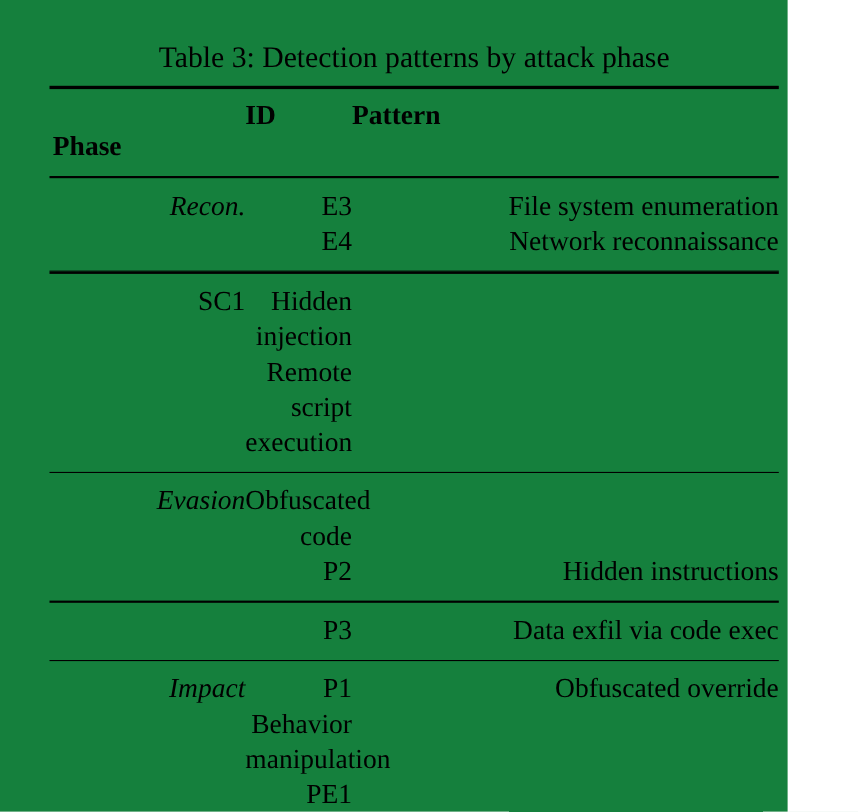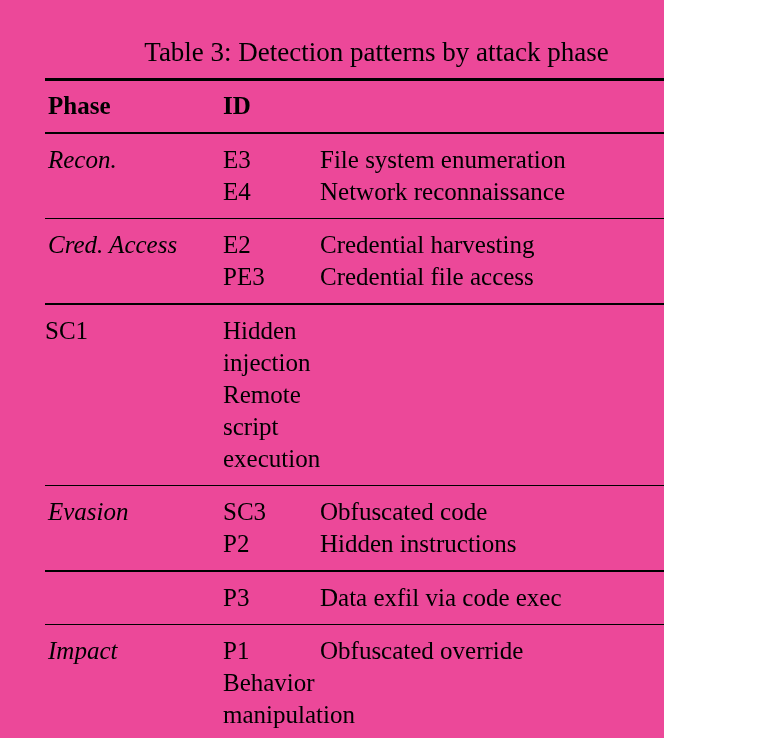--- a/index.html
+++ b/index.html
@@ -1,21 +1,21 @@
 <!DOCTYPE html>
 <html><head>
 <meta charset="utf-8">
 <style>
   * { margin: 0; padding: 0; box-sizing: border-box; }
   html, body { background: #ffffff; }
   .page {
     position: relative;
-    width: 664px;
+    width: 716px;
     height: 738px;
-    background: #ec4899;
+    background: #15803d;
     color: #000000;
     font-family: "Liberation Serif", serif;
     overflow: hidden;
   }
   .table-wrap {
     position: absolute;
     left: 45px;
     top: 34px;
     width: 663px;
   }
@@ -33,90 +33,78 @@
     display: grid;
     grid-template-columns: 178px 97px 1fr;
     font-size: 25px;
     line-height: 32px;
   }
   .header-row {
     padding: 8px 0 9px 0;
     line-height: 34px;
     font-weight: bold;
   }
-  .group { padding: 10px 0; }
+  .group { padding: 10px 0; text-align: right; }
   .cell { display: block; }
   .cell.phase { padding-left: 3px; font-style: italic; }
-  .header-row .cell.phase { font-style: normal; }
+  .header-row .cell.phase { font-style: normal; margin-top: 28px; }
 </style>
 </head>
 <body>
 
 <div class="page">
   <div class="table-wrap">
 
     <div class="caption">Table 3: Detection patterns by attack phase</div>
 
     <div class="tbl">
       <div class="rule thick"></div>
 
       <div class="row header-row">
         <span class="cell phase">Phase</span>
         <span class="cell id">ID</span>
+        <span class="cell pattern">Pattern</span>
       </div>
 
       <div class="rule thin"></div>
 
       <div class="group">
         <div class="row">
           <span class="cell phase">Recon.</span>
           <span class="cell id">E3</span>
           <span class="cell pattern">File system enumeration</span>
         </div>
         <div class="row">
           <span class="cell phase"></span>
           <span class="cell id">E4</span>
           <span class="cell pattern">Network reconnaissance</span>
         </div>
       </div>
 
       <div class="rule thin"></div>
 
-      <div class="group">
-        <div class="row">
-          <span class="cell phase">Cred. Access</span>
-          <span class="cell id">E2</span>
-          <span class="cell pattern">Credential harvesting</span>
-        </div>
-        <div class="row">
-          <span class="cell phase"></span>
-          <span class="cell id">PE3</span>
-          <span class="cell pattern">Credential file access</span>
-        </div>
-      </div>
 
       <div class="rule thin"></div>
 
       <div class="group">
         <div class="row">
           <span class="cell id">SC1</span>
           <span class="cell pattern">Hidden injection</span>
         </div>
         <div class="row">
           <span class="cell phase"></span>
           <span class="cell pattern">Remote script execution</span>
         </div>
       </div>
 
       <div class="rule thin"></div>
 
       <div class="group">
         <div class="row">
           <span class="cell phase">Evasion</span>
-          <span class="cell id">SC3</span>
           <span class="cell pattern">Obfuscated code</span>
         </div>
         <div class="row">
           <span class="cell phase"></span>
           <span class="cell id">P2</span>
           <span class="cell pattern">Hidden instructions</span>
         </div>
       </div>
 
       <div class="rule thin"></div>

